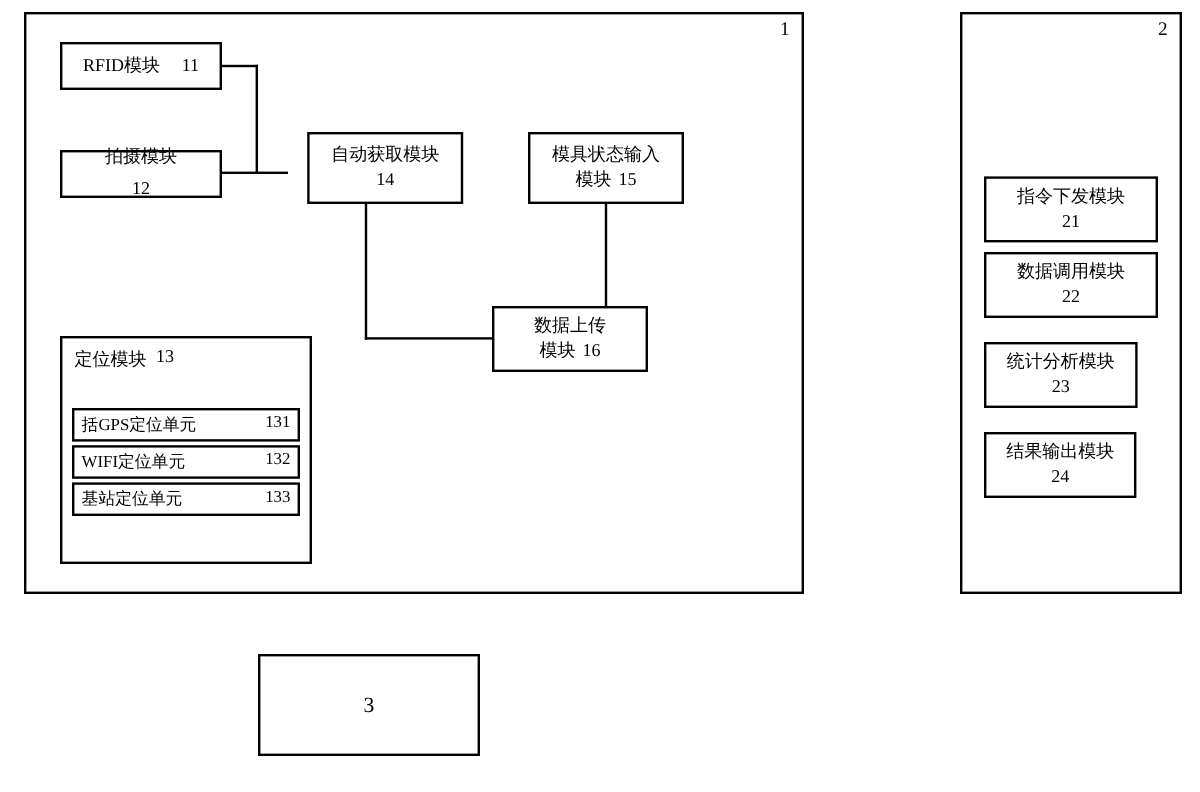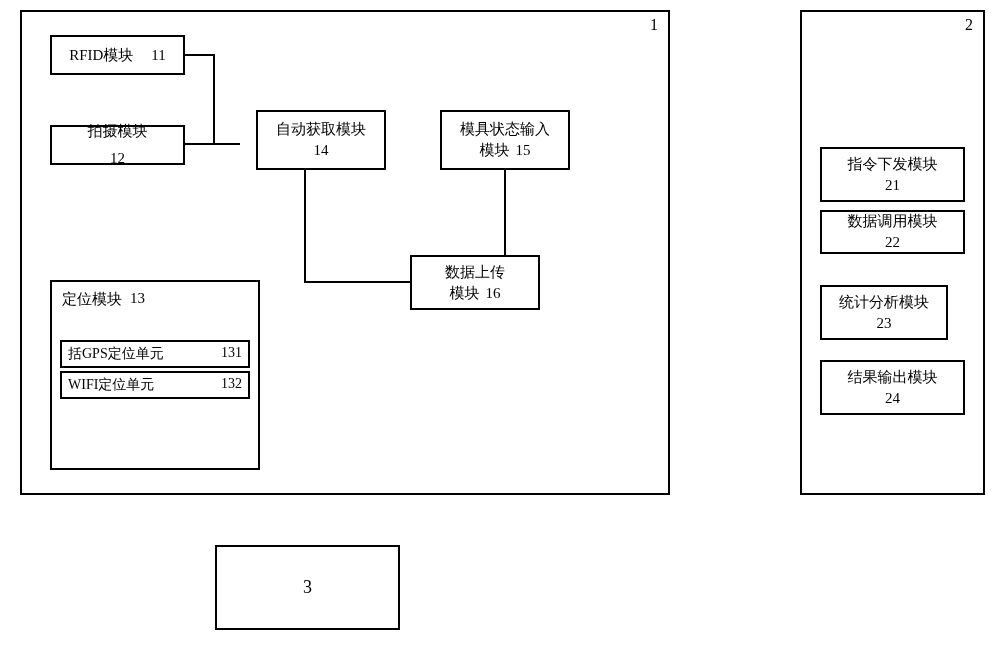--- a/index.html
+++ b/index.html
@@ -94,20 +94,24 @@
   </div>
   <div style="height:20px;"></div>
   <div class="sub-box">
     <span>括GPS定位单元</span>
     <span>131</span>
   </div>
   <div class="sub-box">
     <span>WIFI定位单元</span>
     <span>132</span>
   </div>
+  <div class="sub-box">
+    <span>基站定位单元</span>
+    <span>133</span>
+  </div>
 </div>
 
 <div class="line h" style="left:185px; top:54px; width:30px;"></div>
 
 <div class="line v" style="left:213px; top:54px; height:91px;"></div>
 
 <div class="line h" style="left:185px; top:143px; width:30px;"></div>
 
 <div class="line h" style="left:213px; top:143px; width:27px;"></div>
 
@@ -119,30 +123,30 @@
 
 <div class="container" style="left:800px; top:10px; width:185px; height:485px;">
   <span class="corner-label">2</span>
 </div>
 
 <div class="box" style="left:820px; top:135px; width:145px; height:55px;margin-top:12px;">
   <span>指令下发模块</span>
   <span>21</span>
 </div>
 
-<div class="box" style="left:820px; top:210px; width:145px; height:44px;">
+<div class="box" style="left:820px; top:210px; width:145px; height:55px;">
   <span>数据调用模块</span>
   <span>22</span>
 </div>
 
 <div class="box" style="left:820px; top:285px; width:128px; height:55px;">
   <span>统计分析模块</span>
   <span>23</span>
 </div>
 
-<div class="box" style="left:820px; top:360px; width:145px; height:55px;">
+<div class="box" style="left:820px; top:360px; width:127px; height:55px;">
   <span>结果输出模块</span>
   <span>24</span>
 </div>
 
 <div class="box" style="left:215px; top:545px; width:185px; height:85px;">
   <span style="font-size:18px;">3</span>
 </div>
 
 </body></html>

